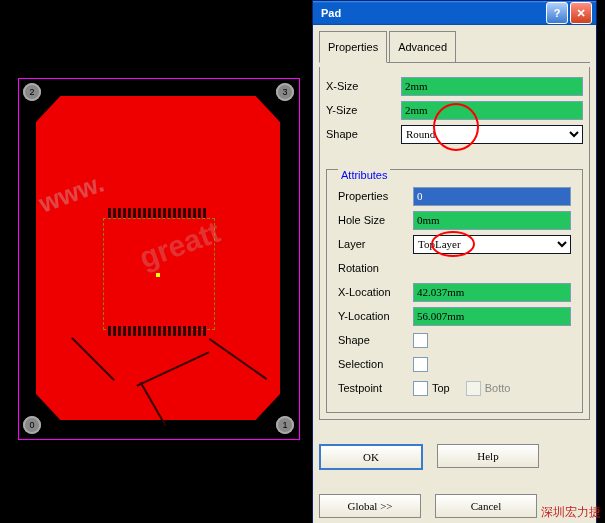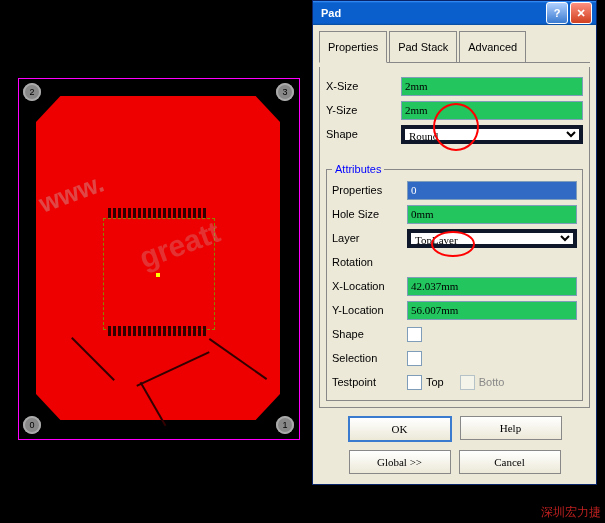--- a/index.html
+++ b/index.html
@@ -21,26 +21,26 @@
 .win-help{background:linear-gradient(180deg,#b0d0ff,#3a7bd0);color:#fff}
 .win-close{background:linear-gradient(180deg,#ff9080,#d04020);color:#fff}
 .dlg-body{padding:6px}
 .tabs{display:flex;border-bottom:1px solid #888;margin-bottom:4px}
 .tab{padding:9px 8px;border:1px solid #888;border-bottom:none;background:#ece9d8;position:relative;margin-right:2px}
 .tab.active{background:#ece9d8;border-bottom:1px solid #ece9d8;margin-bottom:-1px;z-index:1}
 .content{background:#ece9d8;padding:6px;border:1px solid #888;border-top:none}
 .row{display:flex;align-items:center;height:22px;margin:2px 0}
 .lbl{width:75px}
 .inp{flex:1;height:17px;border:1px solid #7f9db9;background:#22c55e;padding:0 3px;font:11px Tahoma}
-.sel{flex:1;height:19px;border:4px solid #0f172a;background:#fff;font:11px Tahoma}
-.fieldset{border:1px solid #888;padding:5px;margin-top:24px}
+.sel{flex:1;height:19px;border:1px solid #0f172a;background:#fff;font:11px Tahoma}
+.fieldset{border:1px solid #888;padding:11px;margin-top:24px}
 .fieldset-title{color:#00f;font-weight:normal;position:relative;top:-12px;background:#ece9d8;padding:0 3px;display:inline-block}
 .fieldset-body{margin-top:-10px}
 .chk{width:13px;height:13px;border:1px solid #7f9db9;background:#fff}
-.btn-row{display:flex;gap:8px;justify-content:center;margin:8px 0 4px}
+.btn-row{display:flex;gap:14px;justify-content:flex-start;margin:24px 0 4px}
 .btn{width:100px;height:22px;border:1px solid #888;background:linear-gradient(#fff,#ece9d8);font:11px Tahoma;display:flex;align-items:center;justify-content:center}
 .btn.default{border:2px solid #3a7bd0}
 .circle-mark{position:absolute;border:2px solid red;border-radius:50%;pointer-events:none}
 .bottom-text{position:absolute;right:4px;bottom:2px;color:#c02020;font-size:12px;font-family:"Microsoft YaHei",sans-serif}
 </style>
 </head>
 <body>
 
 <div class="pcb-area">
   <div class="board-outline"></div>
@@ -113,21 +113,20 @@
 
 <div class="dialog">
   <div class="titlebar">
     <span class="titlebar-text">Pad</span>
     <div class="win-btn win-help">?</div>
     <div class="win-btn win-close">✕</div>
   </div>
   <div class="dlg-body">
     <div class="tabs">
       <div class="tab active">Properties</div>
-      <div class="tab">Pad Stack</div>
       <div class="tab">Advanced</div>
     </div>
     <div class="content">
       <div class="row">
         <span class="lbl">X-Size</span>
         <input class="inp" value="2mm" style="">
       </div>
       <div class="row">
         <span class="lbl">Y-Size</span>
         <input class="inp" value="2mm" style="">

